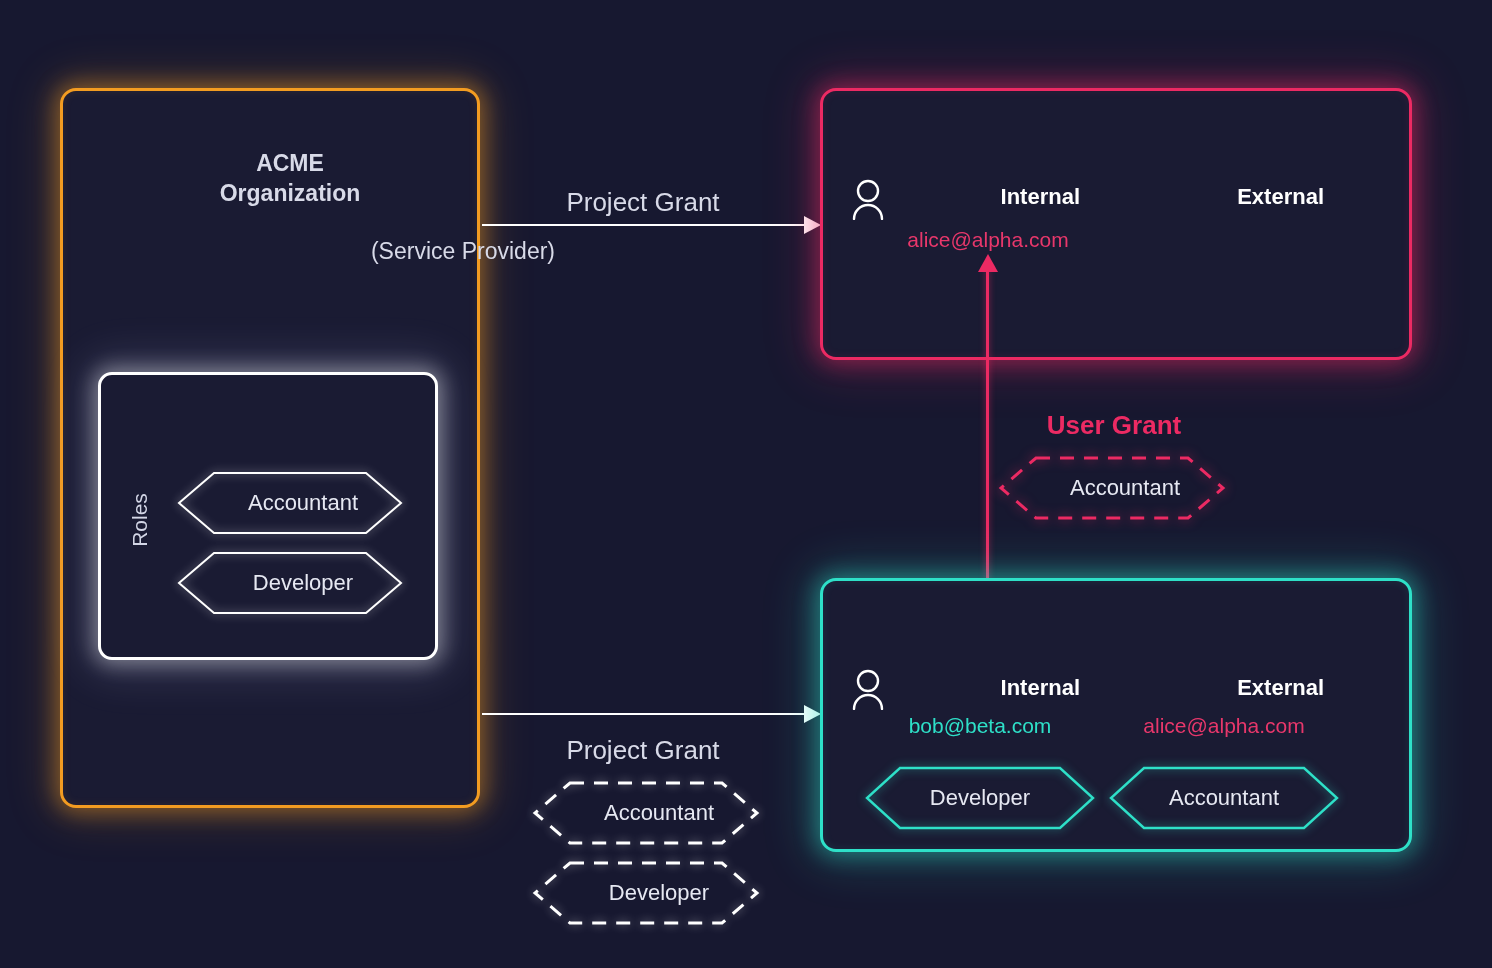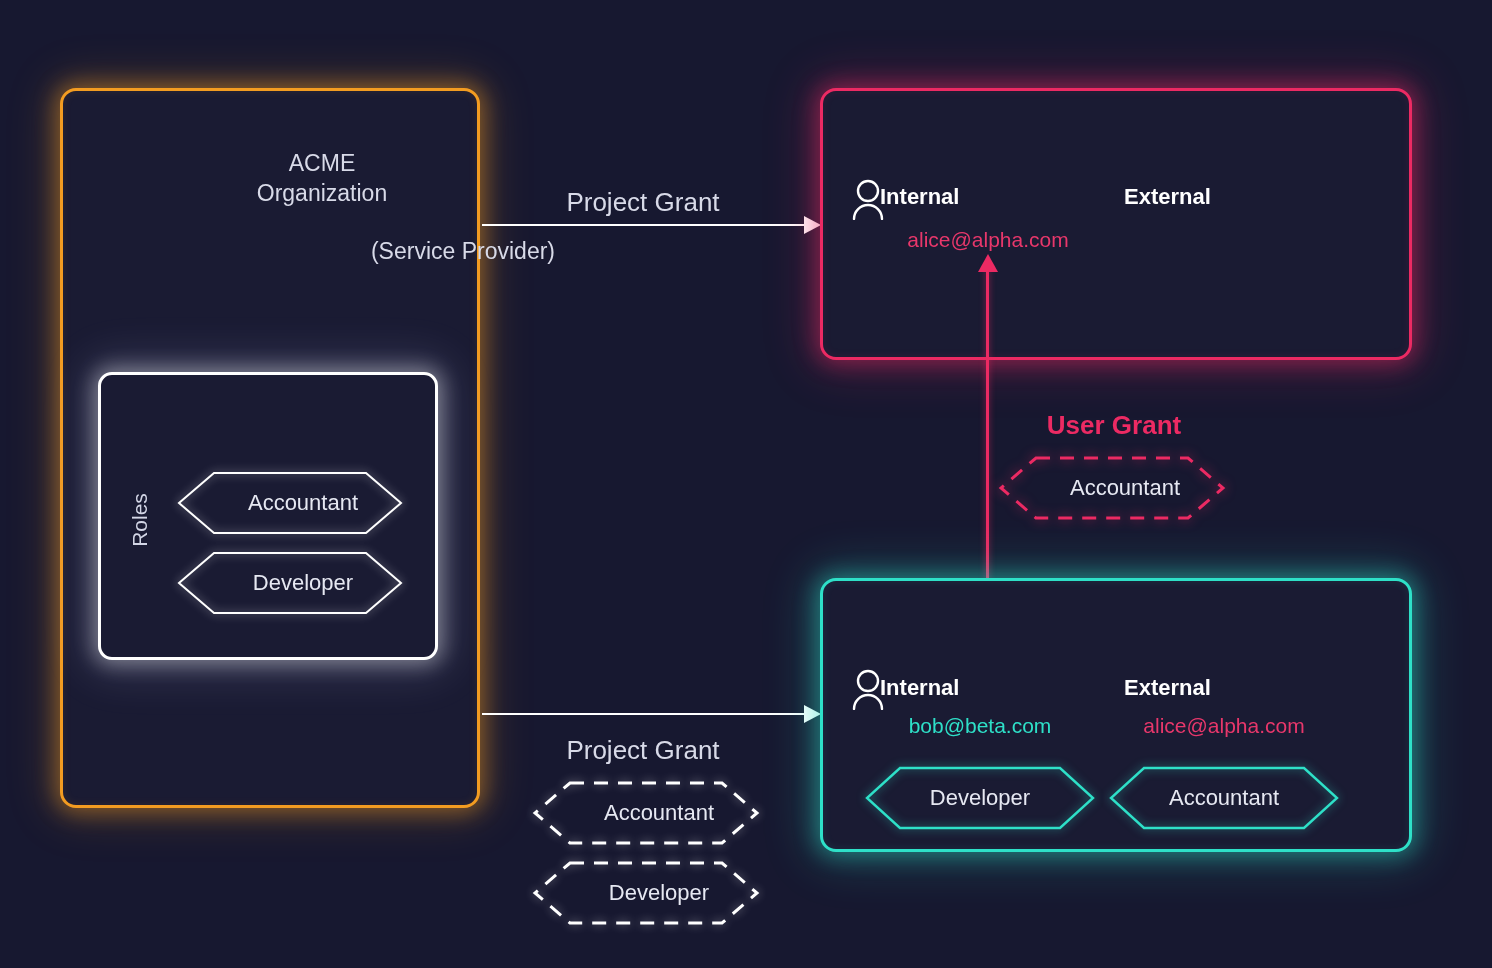--- a/index.html
+++ b/index.html
@@ -54,21 +54,21 @@
     box-sizing: border-box;
     box-shadow: 0 0 20px 5px rgba(255,255,255,0.38),
                 0 0 44px 14px rgba(200,205,255,0.16);
   }
 
   
   .txt { position: absolute; color: #dfe2ef; white-space: pre; }
   .acme-title {
     left: 60px; top: 148px; width: 460px;
     text-align: center; font-size: 23px; line-height: 30px;
-    color: #d8dae8; font-weight: 400; padding-left: 32px;
+    color: #d8dae8; font-weight: 700;
   }
   .acme-sub {
     left: 60px; top: 238px; width: 495px;
     text-align: right; font-size: 23px; color: #d8dae8;
   }
   .project-title {
     left: 98px; top: 400px; width: 340px;
     text-align: center; font-size: 22px; font-weight: bold; color: #ffffff;
   }
   .roles-label {
@@ -76,21 +76,21 @@
     text-align: center; font-size: 21px; color: #d3d6e6;
     transform: rotate(-90deg); transform-origin: center center;
   }
   .org-title {
     width: 592px; text-align: center; font-size: 23px; color: #d8dae8;
   }
   .org-title.alpha { left: 820px; top: 116px; }
   .org-title.beta  { left: 820px; top: 608px; }
 
   .col-head {
-    font-size: 22px; font-weight: bold; color: #ffffff; text-align: left;
+    font-size: 22px; font-weight: bold; color: #ffffff; text-align: right;
   }
   .col-mail { font-size: 21px; text-align: center; }
   .mail-pink { color: #e8376b; }
   .mail-teal { color: #2ee0c8; }
 
   .grant-label { font-size: 26px; color: #d8dae8; text-align: center; }
   .grant-label.user {
     color: #ec2a63; font-weight: bold;
   }
 

